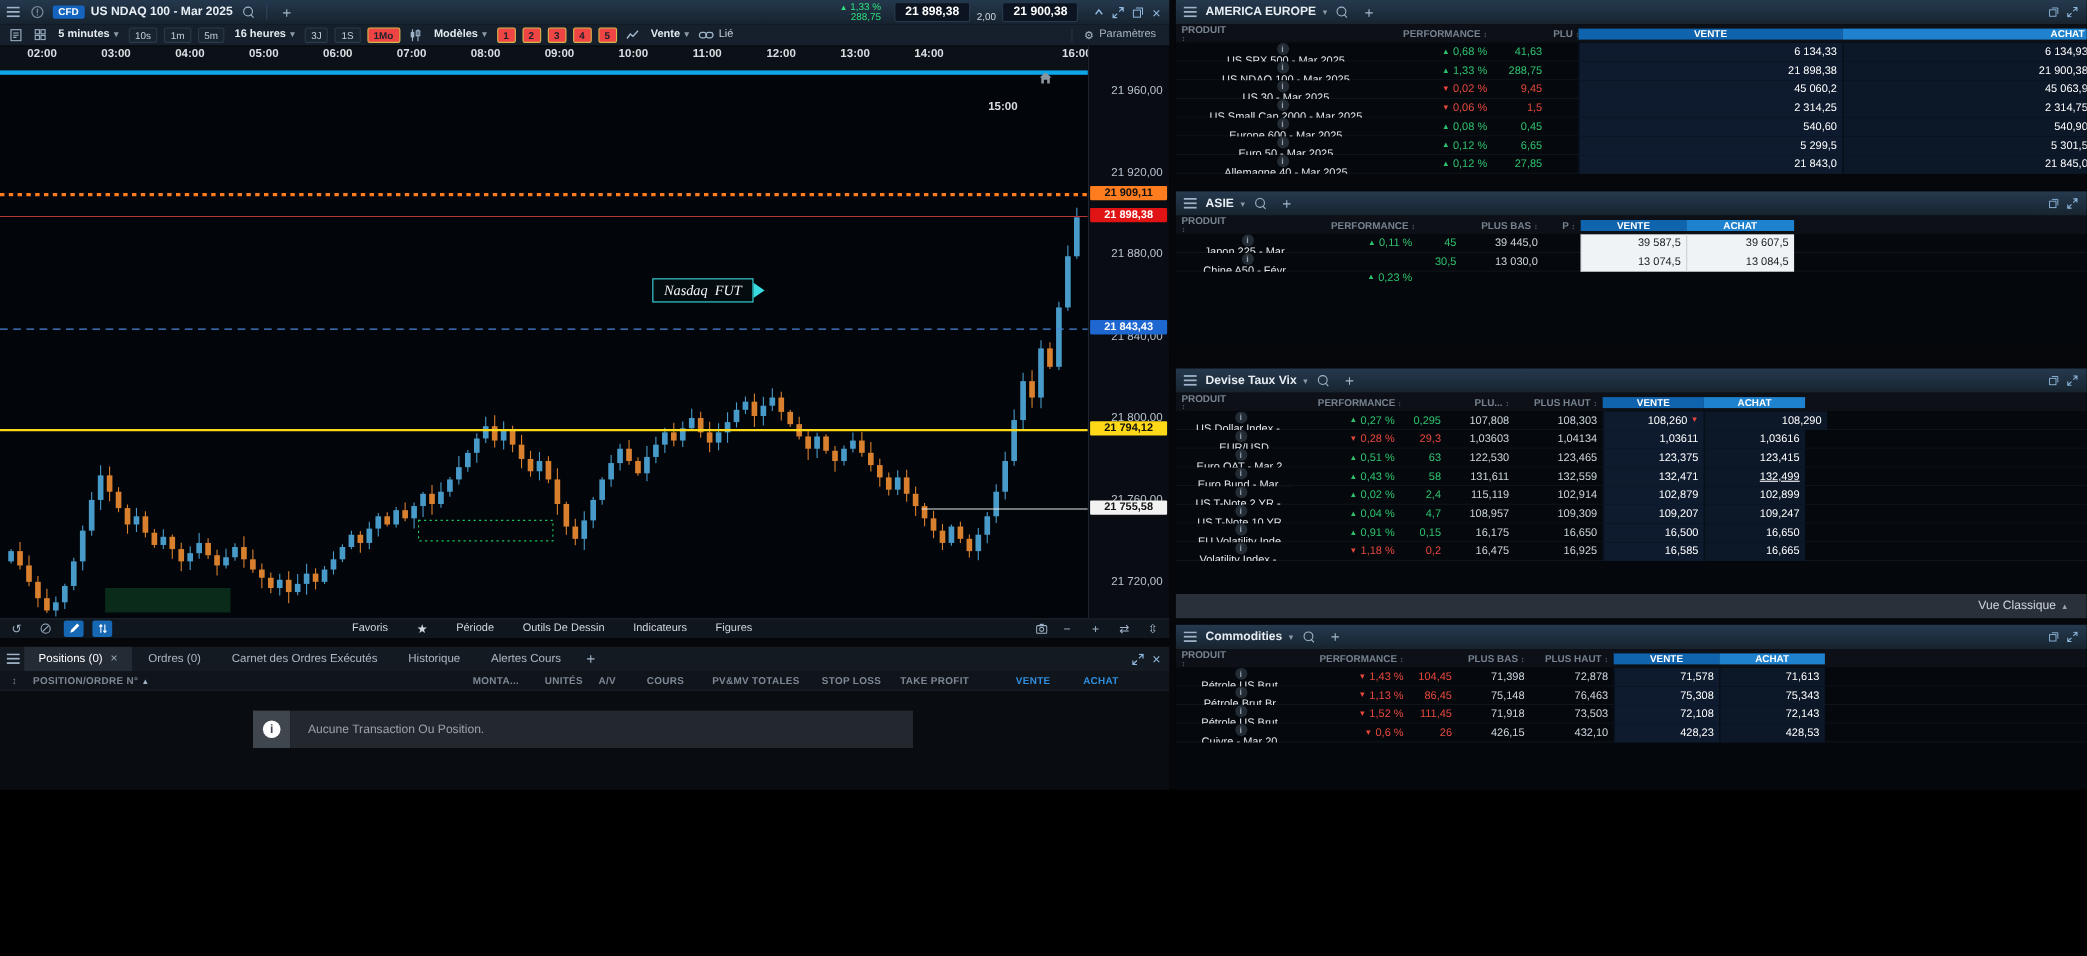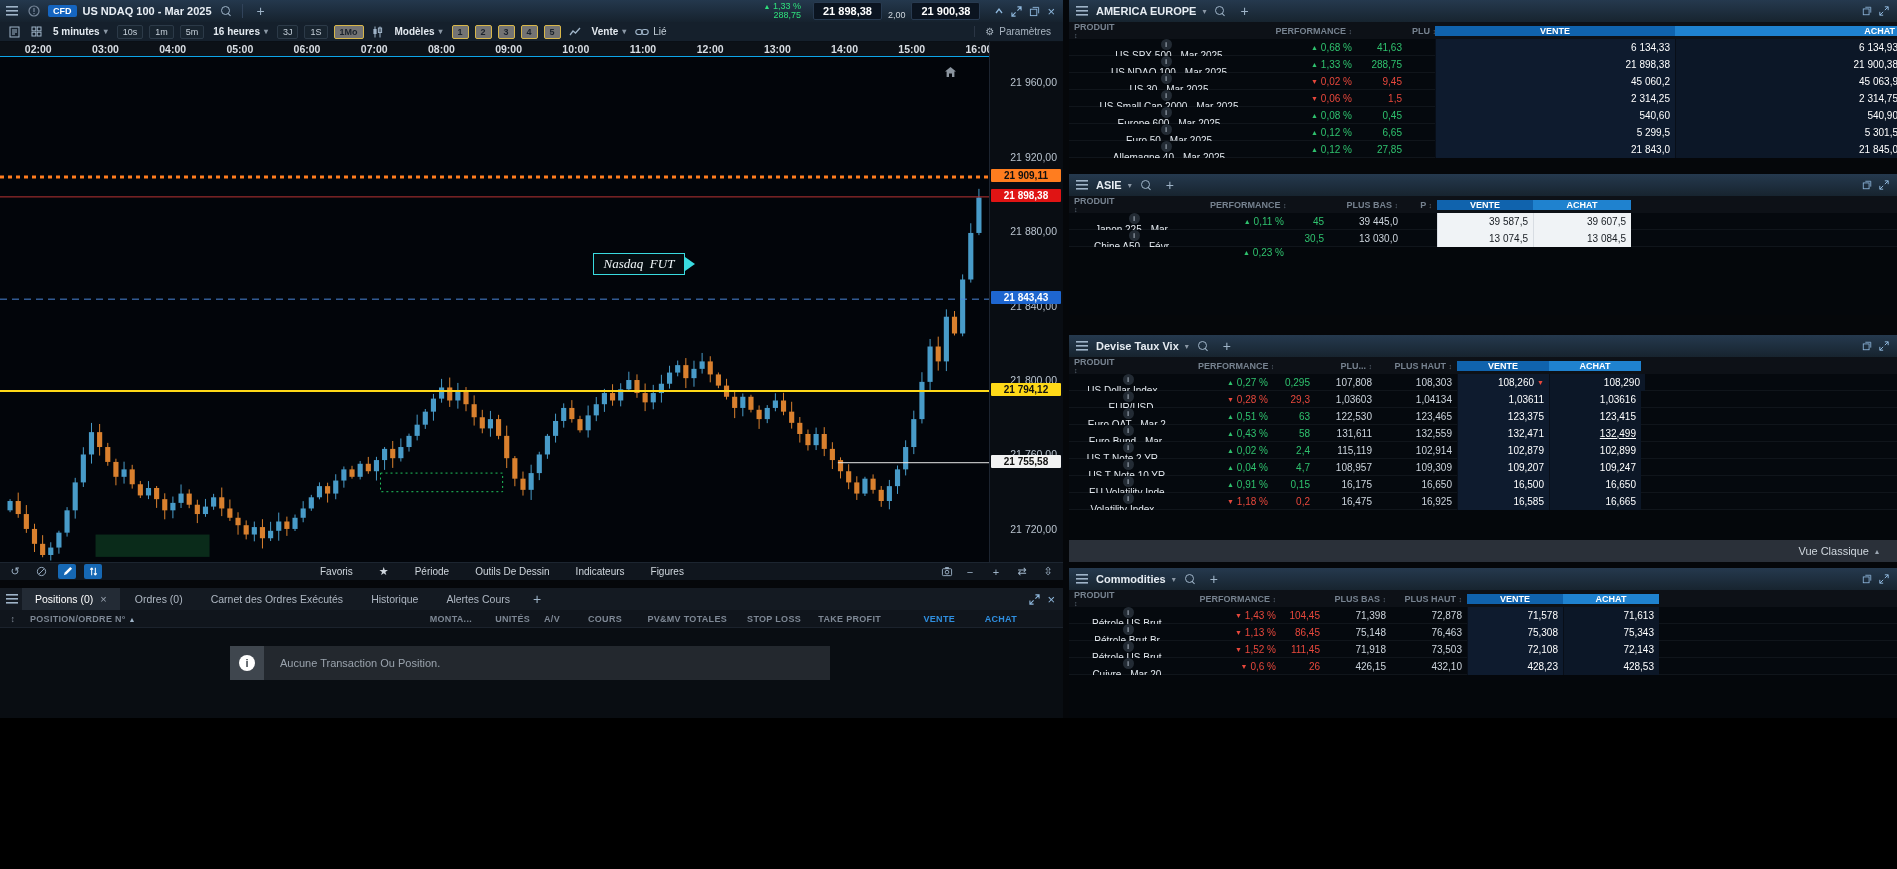--- a/index.html
+++ b/index.html
@@ -24,28 +24,28 @@
   .spread { color:#cfd6dd; font-size:9px; align-self:flex-end; padding-bottom:2px; }
   .wctl { display:flex; align-items:center; gap:7px; color:#8fb8dd; margin:0 4px 0 8px; }
   .wctl svg, .wctl .x { cursor:pointer; }
   .wctl .x { font-size:13px; line-height:1; }
 
   
   .c-toolbar { height:20px; background:#15202c; border-bottom:1px solid #0a0f15; display:flex; align-items:center; gap:6px; padding:0 6px; color:#c6d0da; font-size:10px; }
   .dd { display:inline-flex; align-items:center; gap:4px; color:#e3e9ef; font-weight:700; cursor:pointer; padding:0 3px; }
   .dd .car { color:#8b98a6; font-size:8px; }
   .pill { background:#18242f; border:1px solid #2c3a48; color:#c6d0da; font-size:9px; padding:1px 5px; border-radius:2px; cursor:pointer; }
-  .pill.gold { background:#737373; border-color:#d8b74a; color:#1a222c; font-weight:700; }
+  .pill.gold { background:#ef4444; border-color:#d8b74a; color:#1a222c; font-weight:700; }
   .t-label { display:inline-flex; align-items:center; gap:4px; cursor:pointer; }
   .settings { margin-left:auto; display:inline-flex; align-items:center; gap:5px; border-left:1px solid #2a3544; padding:0 6px 0 10px; color:#aab6c2; cursor:pointer; }
 
   
   .c-body { height:520px; display:flex; background:#02050a; }
   .plot { position:relative; width:989px; overflow:hidden; }
-  #time-axis { position:absolute; top:0; left:0; right:0; height:15px; background:#0c1117; border-bottom:1px solid #0ea5e9; z-index:2; }
+  #time-axis { position:absolute; top:0; left:0; right:0; height:26px; background:#0c1117; border-bottom:4px solid #0ea5e9; z-index:2; }
   .xtick { position:absolute; top:1px; transform:translateX(-50%); color:#d9dee4; font-size:10.5px; font-weight:700; }
   #chartsvg { position:absolute; top:15px; left:0; }
   .price-col { position:relative; width:74px; border-left:1px solid #1c2430; background:#090d13; }
   .ytick { position:absolute; right:6px; font-size:10.5px; color:#b9c3ce; }
   .axis-tag { position:absolute; right:2px; width:70px; text-align:center; font-size:10px; font-weight:700; padding:1px 0; z-index:3; border-radius:1px; }
   .annot { position:absolute; display:flex; align-items:center; z-index:4; cursor:pointer; }
   .annot-text { border:1px solid #39dbe0; background:rgba(6,14,18,.85); color:#f0f6f8; font:italic 13px "Liberation Serif", serif; padding:2px 10px; white-space:pre; }
   .annot-arrow { width:0; height:0; border-top:7px solid transparent; border-bottom:7px solid transparent; border-left:10px solid #39dbe0; }
   .house { position:absolute; top:22px; right:32px; z-index:3; cursor:pointer; }
 
@@ -261,21 +261,21 @@
               <div class="xtick" style="left: 239.856px;">05:00</div>
               <div class="xtick" style="left: 307.044px;">06:00</div>
               <div class="xtick" style="left: 374.233px;">07:00</div>
               <div class="xtick" style="left: 441.421px;">08:00</div>
               <div class="xtick" style="left: 508.61px;">09:00</div>
               <div class="xtick" style="left: 575.798px;">10:00</div>
               <div class="xtick" style="left: 642.987px;">11:00</div>
               <div class="xtick" style="left: 710.175px;">12:00</div>
               <div class="xtick" style="left: 777.364px;">13:00</div>
               <div class="xtick" style="left: 844.552px;">14:00</div>
-              <div class="xtick" style="left: 911.741px;">15:00</div>
+              <div class="xtick" style="left: 911.741px; margin-top: 48px;">15:00</div>
               <div class="xtick" style="left: 978.929px;">16:00</div>
             </div>
           <svg id="chartsvg" width="989" height="505">
               <rect x="380.5166666666667" y="416.0923076923077" width="122.12500000000001" height="18.615384615384585" fill="none" stroke="#21c45e" stroke-width="1" stroke-dasharray="2 3"></rect>
               <rect x="95.55833333333334" y="477.5230769230769" width="113.98333333333335" height="22.3384615384615" fill="#145c2e" opacity="0.45"></rect>
               <line x1="10.070833333333333" y1="442.15384615384613" x2="10.070833333333333" y2="455.18461538461537" stroke="#489bc8" stroke-width="1"></line>
               <rect x="7.499999999999999" y="444.0153846153846" width="5.1416666666666675" height="9.30769230769232" fill="#489bc8"></rect>
               <line x1="18.212500000000002" y1="435.6227020965091" x2="18.212500000000002" y2="460.8202434132489" stroke="#d9802e" stroke-width="1"></line>
               <rect x="15.64166666666667" y="444.0153846153846" width="5.1416666666666675" height="13.030769230769238" fill="#d9802e"></rect>
               <line x1="26.354166666666668" y1="448.09308995781424" x2="26.354166666666668" y2="475.9021887837532" stroke="#d9802e" stroke-width="1"></line>
@@ -909,21 +909,21 @@
               <span class="nm">US Dollar Index - ...</span>
             </div>
             <div class="wc num up" style="width: 80px;">
               <s class="tri">▲</s>
               <span>0,27 %</span>
             </div>
             <div class="wc num up" style="width: 42px;">0,295</div>
             <div class="wc pale" style="width: 62px;">107,808</div>
             <div class="wc pale" style="width: 80px;">108,303</div>
             <div class="wc price vente dark" style="width: 92px;">108,260<s class="vd">▼</s></div>
-            <div class="wc price achat dark" style="width: 96px;">108,290</div>
+            <div class="wc price achat dark" style="width: 112px;">108,290</div>
             <div class="wc fill"></div>
           </div>
           <div class="wl-row">
             <div class="wc left name" style="width: 124px;">
               <i class="ii">i</i>
               <span class="nm">EUR/USD</span>
             </div>
             <div class="wc num down" style="width: 80px;">
               <s class="tri">▼</s>
               <span>0,28 %</span>

